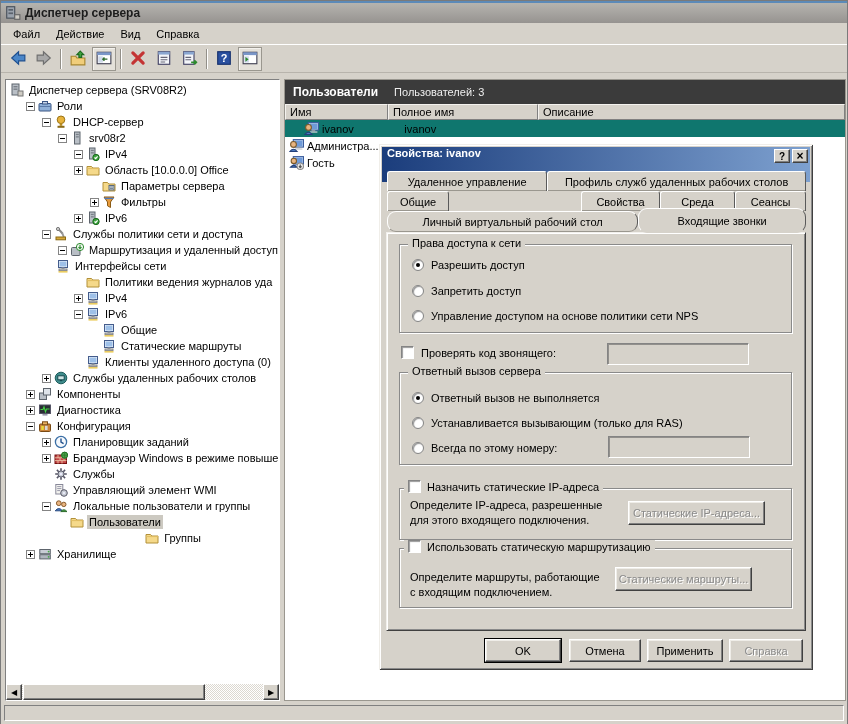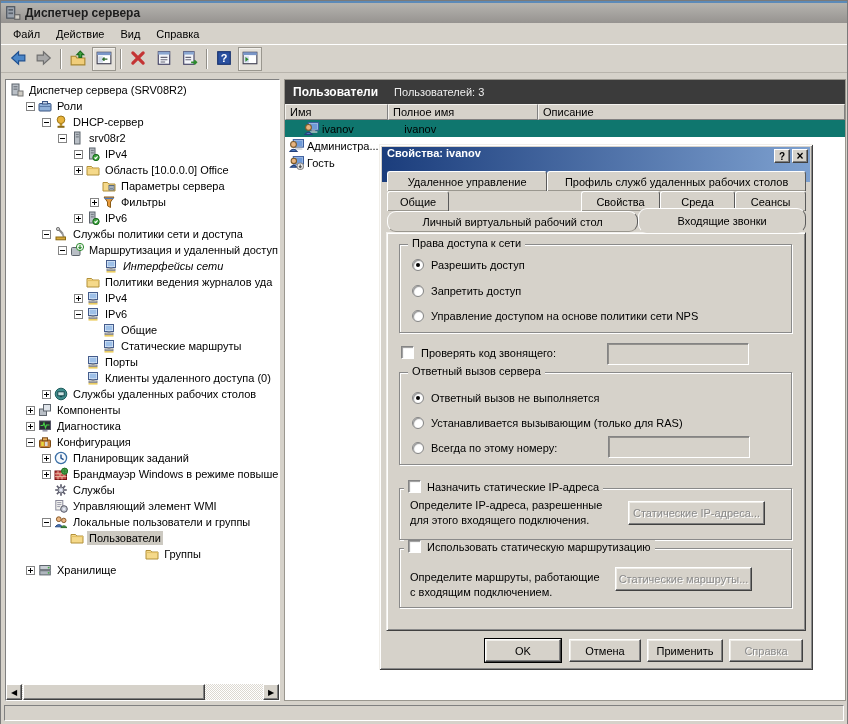--- a/index.html
+++ b/index.html
@@ -313,21 +313,21 @@
           <span class="expander minus" data-name="collapse-icon"></span>
           <span class="ticon" data-name="routing-icon">
             <svg viewBox="0 0 14 14" xmlns="http://www.w3.org/2000/svg">
               <rect x="1.5" y="4.5" width="8.5" height="8" rx="1" fill="#b9bfc6" stroke="#5d646c"></rect>
               <circle cx="10" cy="4" r="3.6" fill="#f4faf4" stroke="#2c8a2e"></circle>
               <path d="M10 1.8 L10 5.6 M8.5 4.2 L10 5.8 L11.5 4.2" stroke="#2c8a2e" fill="none" stroke-width="1.1"></path>
             </svg>
           </span>
           <span class="tlabel" data-name="tree-item-label">Маршрутизация и удаленный доступ</span>
         </div>
-        <div class="trow" data-name="tree-item" style="padding-left: 85px; font-style: italic;">
+        <div class="trow" data-name="tree-item" style="padding-left: 37px;">
           <span class="expander none" data-name="expander-spacer"></span>
           <span class="ticon" data-name="monitor-icon">
             <svg viewBox="0 0 14 14" xmlns="http://www.w3.org/2000/svg">
               <rect x="2.5" y="1.5" width="9" height="7" fill="#eef4fa" stroke="#445c8c"></rect>
               <rect x="3.5" y="2.5" width="7" height="5" fill="#9ec0e8"></rect>
               <rect x="5.5" y="8.5" width="3" height="1.6" fill="#9aa0a8"></rect>
               <rect x="3" y="10" width="8" height="1.6" fill="#c8cdd4" stroke="#888"></rect>
               <rect x="2.5" y="12.2" width="9" height="1.3" fill="#e8c23c"></rect>
             </svg>
           </span>
@@ -387,33 +387,20 @@
           <span class="ticon" data-name="monitor-icon">
             <svg viewBox="0 0 14 14" xmlns="http://www.w3.org/2000/svg">
               <rect x="2.5" y="1.5" width="9" height="7" fill="#eef4fa" stroke="#445c8c"></rect>
               <rect x="3.5" y="2.5" width="7" height="5" fill="#9ec0e8"></rect>
               <rect x="5.5" y="8.5" width="3" height="1.6" fill="#9aa0a8"></rect>
               <rect x="3" y="10" width="8" height="1.6" fill="#c8cdd4" stroke="#888"></rect>
               <rect x="2.5" y="12.2" width="9" height="1.3" fill="#e8c23c"></rect>
             </svg>
           </span>
           <span class="tlabel" data-name="tree-item-label">Статические маршруты</span>
-        </div>
-        <div class="trow" data-name="tree-item" style="padding-left: 67px;">
-          <span class="expander none" data-name="expander-spacer"></span>
-          <span class="ticon" data-name="monitor-icon">
-            <svg viewBox="0 0 14 14" xmlns="http://www.w3.org/2000/svg">
-              <rect x="2.5" y="1.5" width="9" height="7" fill="#eef4fa" stroke="#445c8c"></rect>
-              <rect x="3.5" y="2.5" width="7" height="5" fill="#9ec0e8"></rect>
-              <rect x="5.5" y="8.5" width="3" height="1.6" fill="#9aa0a8"></rect>
-              <rect x="3" y="10" width="8" height="1.6" fill="#c8cdd4" stroke="#888"></rect>
-              <rect x="2.5" y="12.2" width="9" height="1.3" fill="#e8c23c"></rect>
-            </svg>
-          </span>
-          <span class="tlabel" data-name="tree-item-label">Порты</span>
         </div>
         <div class="trow" data-name="tree-item" style="padding-left: 67px;">
           <span class="expander none" data-name="expander-spacer"></span>
           <span class="ticon" data-name="monitor-icon">
             <svg viewBox="0 0 14 14" xmlns="http://www.w3.org/2000/svg">
               <rect x="2.5" y="1.5" width="9" height="7" fill="#eef4fa" stroke="#445c8c"></rect>
               <rect x="3.5" y="2.5" width="7" height="5" fill="#9ec0e8"></rect>
               <rect x="5.5" y="8.5" width="3" height="1.6" fill="#9aa0a8"></rect>
               <rect x="3" y="10" width="8" height="1.6" fill="#c8cdd4" stroke="#888"></rect>
               <rect x="2.5" y="12.2" width="9" height="1.3" fill="#e8c23c"></rect>

